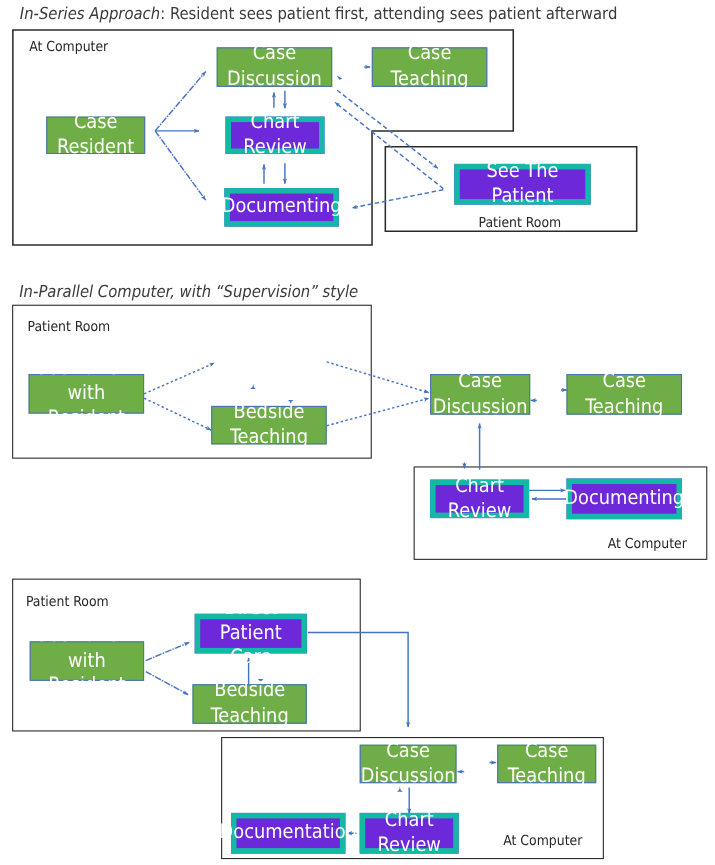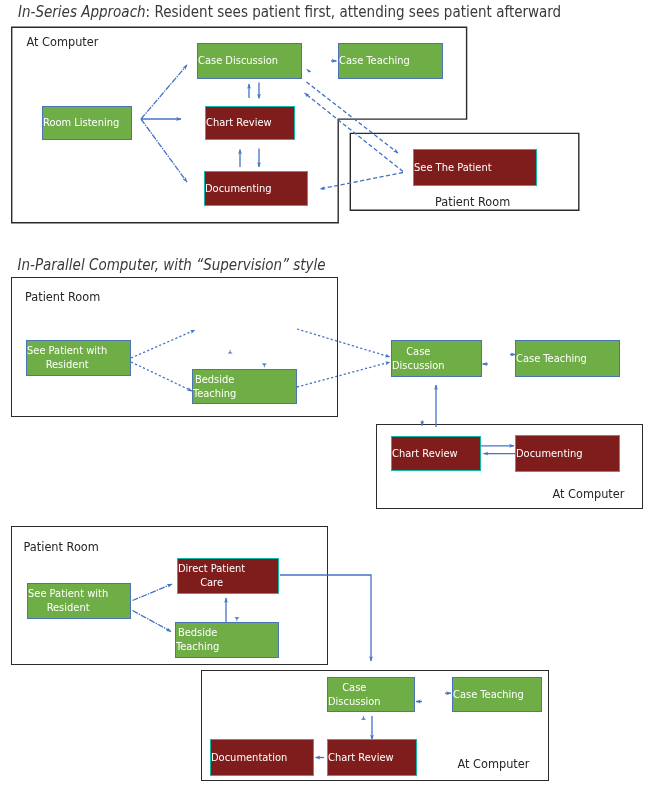--- a/index.html
+++ b/index.html
@@ -7,23 +7,23 @@
   *{-webkit-font-smoothing:antialiased;}
   body{width:650px;height:786px;overflow:hidden;
        font-family:"DejaVu Sans",sans-serif;font-stretch:condensed;color:#000;}
   #stage{position:relative;width:650px;height:786px;}
   svg.layer{position:absolute;left:0;top:0;width:650px;height:786px;}
   .cap{position:absolute;font-size:15px;font-style:italic;color:#3a3a3a;white-space:nowrap;}
   .cap b{font-weight:normal;font-style:normal;}
   .roomlabel{position:absolute;font-size:12.6px;color:#262626;white-space:nowrap;}
   .node .ln{display:block;}
   .node{position:absolute;box-sizing:border-box;display:flex;align-items:center;
-        justify-content:flex-start;text-align:center;color:#fff;font-size:11px;line-height:1.27;}
+        justify-content:center;text-align:center;color:#fff;font-size:18px;line-height:1.27;}
   .green{background:#6FAE46;border:1px solid #4A74B4;}
-  .blue{background:#7f1d1d;border:1px solid #14b8a6;}
+  .blue{background:#6d28d9;border:5px solid #14b8a6;}
   .room{position:absolute;box-sizing:border-box;border:1.4px solid #2b2b2b;background:#fff;}
 </style>
 </head>
 <body>
 
 <div id="stage">
 
   <div class="cap" style="left:18px;top:3px;"><i>In-Series Approach</i><b>: Resident sees patient first, attending sees patient afterward</b></div>
 
   <svg class="layer" viewBox="0 0 650 786">
@@ -50,21 +50,21 @@
       <path d="M331,60.9 L336.5,60.9" marker-end="url(#ah)"></path>
       <path d="M306.5,82 L398,153" marker-end="url(#ah)" stroke-dasharray="4.2 2.4"></path>
       <path d="M403,171.5 L304.5,93" marker-end="url(#ah)" stroke-dasharray="4.2 2.4"></path>
       <path d="M306.2,68.8 L311.4,71.3 L308.5,72.6 L310,74.8 Z" fill="#4472C4" stroke="none"></path>
       <path d="M403,172.5 L320,189" marker-end="url(#ah)" stroke-dasharray="4.2 2.4"></path>
     </g>
   </svg>
 
   <div class="node green" style="left:42px;top:106px;width:90px;height:34px;">
       <span>
-        <span class="ln">Room Listening</span>
+        <span class="ln">Case Resident</span>
       </span>
     </div>
   <div class="node green" style="left:197px;top:43px;width:105px;height:36px;">
       <span>
         <span class="ln">Case Discussion</span>
       </span>
     </div>
   <div class="node green" style="left:338px;top:43px;width:105px;height:36px;">
       <span>
         <span class="ln">Case Teaching</span>

